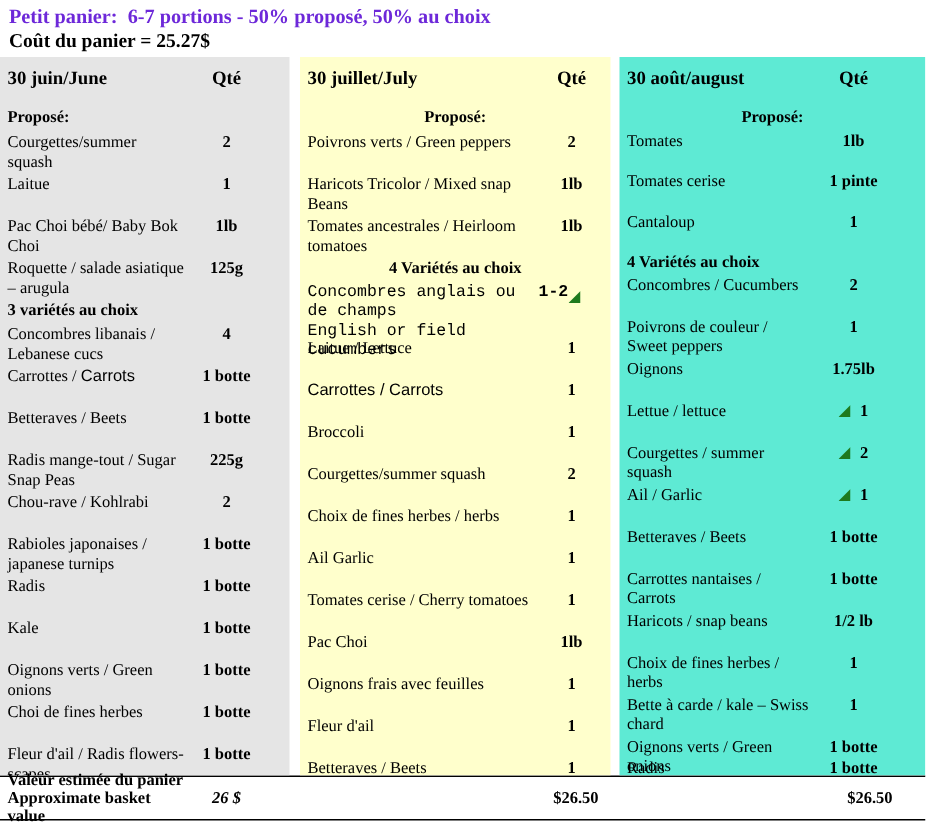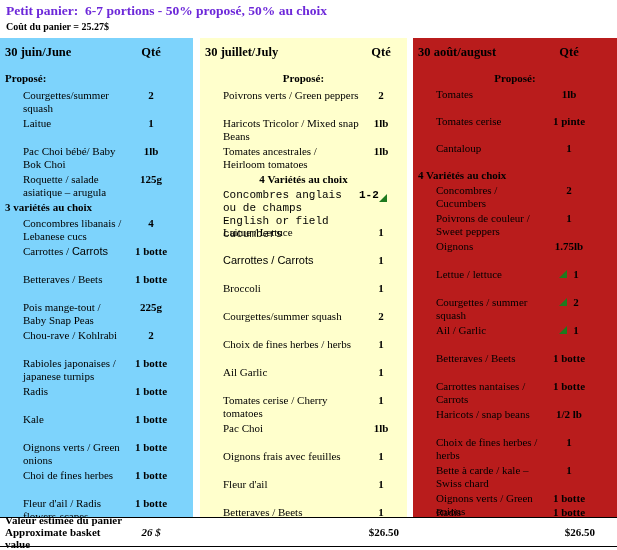--- a/index.html
+++ b/index.html
@@ -3,34 +3,34 @@
 <meta charset="utf-8">
 <style>
   html,body{margin:0;padding:0;}
   body{
     width:617px;height:550px;background:#ffffff;
     font-family:"Liberation Serif", serif;color:#000;
     overflow:hidden;
   }
   .doc-header{padding:3px 6px 0 6px;}
   .title{color:#6d28d9;font-weight:bold;font-size:13.5px;white-space:pre-wrap;line-height:15px;}
-  .subtitle{font-weight:bold;font-size:10px;margin-top:3px;line-height:12px;}
+  .subtitle{font-weight:bold;font-size:13px;margin-top:3px;line-height:12px;}
 
   .columns{display:flex;height:479px;margin-top:5px;border-bottom:1px solid #000;overflow:hidden;}
   .col{overflow:hidden;box-sizing:border-box;}
-  .col-june{width:193px;background:#7dd3fc;margin-right:7px;}
+  .col-june{width:193px;background:#e5e5e5;margin-right:7px;}
   .col-july{width:207px;background:#ffffcc;margin-right:6px;}
-  .col-august{width:204px;background:#b91c1c;}
+  .col-august{width:204px;background:#5eead4;}
 
   .col-header{height:34px;box-sizing:border-box;padding-top:7px;display:flex;font-weight:bold;font-size:12.5px;}
   .col-header .h-label{flex:1;padding-left:5px;}
   .h-qty{text-align:center;}
 
   .row{display:flex;align-items:flex-start;height:28px;font-size:11px;line-height:13px;box-sizing:border-box;}
-  .row .label{flex:1;padding-left:23px;}
+  .row .label{flex:1;padding-left:5px;}
   .row .qty{font-weight:bold;text-align:center;}
   .section{font-weight:bold;font-size:11px;line-height:13px;height:17px;box-sizing:border-box;padding-left:5px;}
   .section.center{text-align:center;padding-left:0;}
 
   .h15{height:15px;} .h16{height:16px;} .h27{height:27px;} .h14{height:14px;} .h37{height:37px;font-family:Liberation Mono, monospace;}
 
   .col-june .qty,.col-june .h-qty{width:56px;margin-right:14px;}
   .col-july .qty,.col-july .h-qty{width:44px;margin-right:4px;}
   .col-august .qty,.col-august .h-qty{width:56px;margin-right:20px;}
 
@@ -91,21 +91,21 @@
       </div>
     <div class="row">
         <span class="label"><span>Carrottes / </span><span class="sans">Carrots</span></span>
         <span class="qty">1 botte</span>
       </div>
     <div class="row">
         <span class="label">Betteraves / Beets</span>
         <span class="qty">1 botte</span>
       </div>
     <div class="row">
-        <span class="label">Pois mange-tout / Baby Snap Peas</span>
+        <span class="label">Radis mange-tout / Sugar Snap Peas</span>
         <span class="qty">225g</span>
       </div>
     <div class="row">
         <span class="label">Chou-rave / Kohlrabi</span>
         <span class="qty">2</span>
       </div>
     <div class="row">
         <span class="label">Rabioles japonaises / japanese turnips</span>
         <span class="qty">1 botte</span>
       </div>

